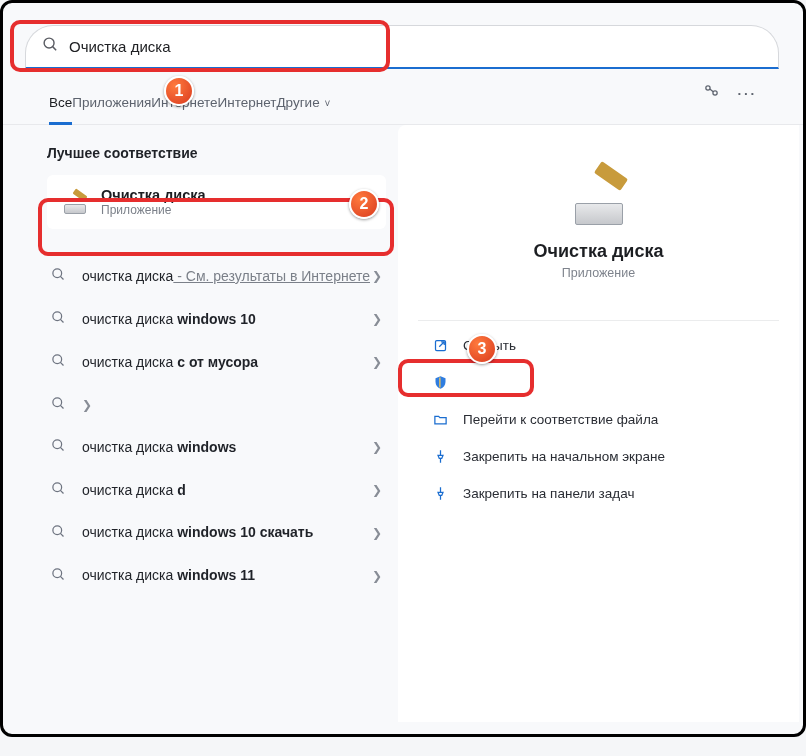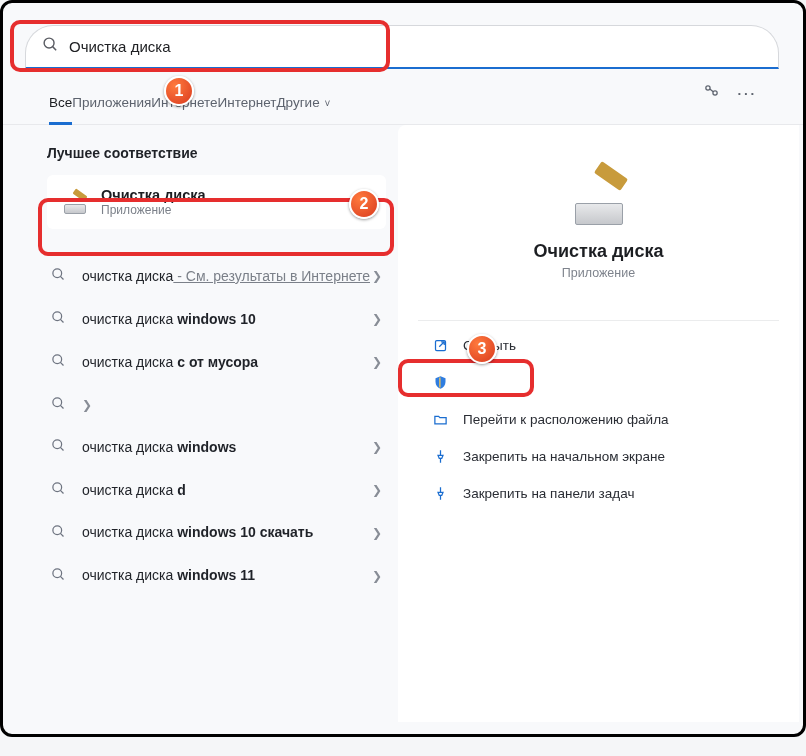--- a/index.html
+++ b/index.html
@@ -325,21 +325,21 @@
                 <rect x="10" y="4" width="2" height="16" fill="#ffc94a"></rect>
               </svg>
             </span>
           </div>
           <div class="action-item">
             <span class="aicon">
               <svg width="15" height="15" viewBox="0 0 24 24" fill="none" stroke="#1a6dd0" stroke-width="2">
                 <path d="M3 7h6l2 2h10v10H3z"></path>
               </svg>
             </span>
-            <span>Перейти к расположению файла</span>
+            <span>Перейти к соответствие файла</span>
           </div>
           <div class="action-item">
             <span class="aicon">
               <svg width="15" height="15" viewBox="0 0 24 24" fill="none" stroke="#1a6dd0" stroke-width="2">
                 <path d="M12 2v8M8 10h8l-2 5h-4zM12 15v7"></path>
               </svg>
             </span>
             <span>Закрепить на начальном экране</span>
           </div>
           <div class="action-item">

